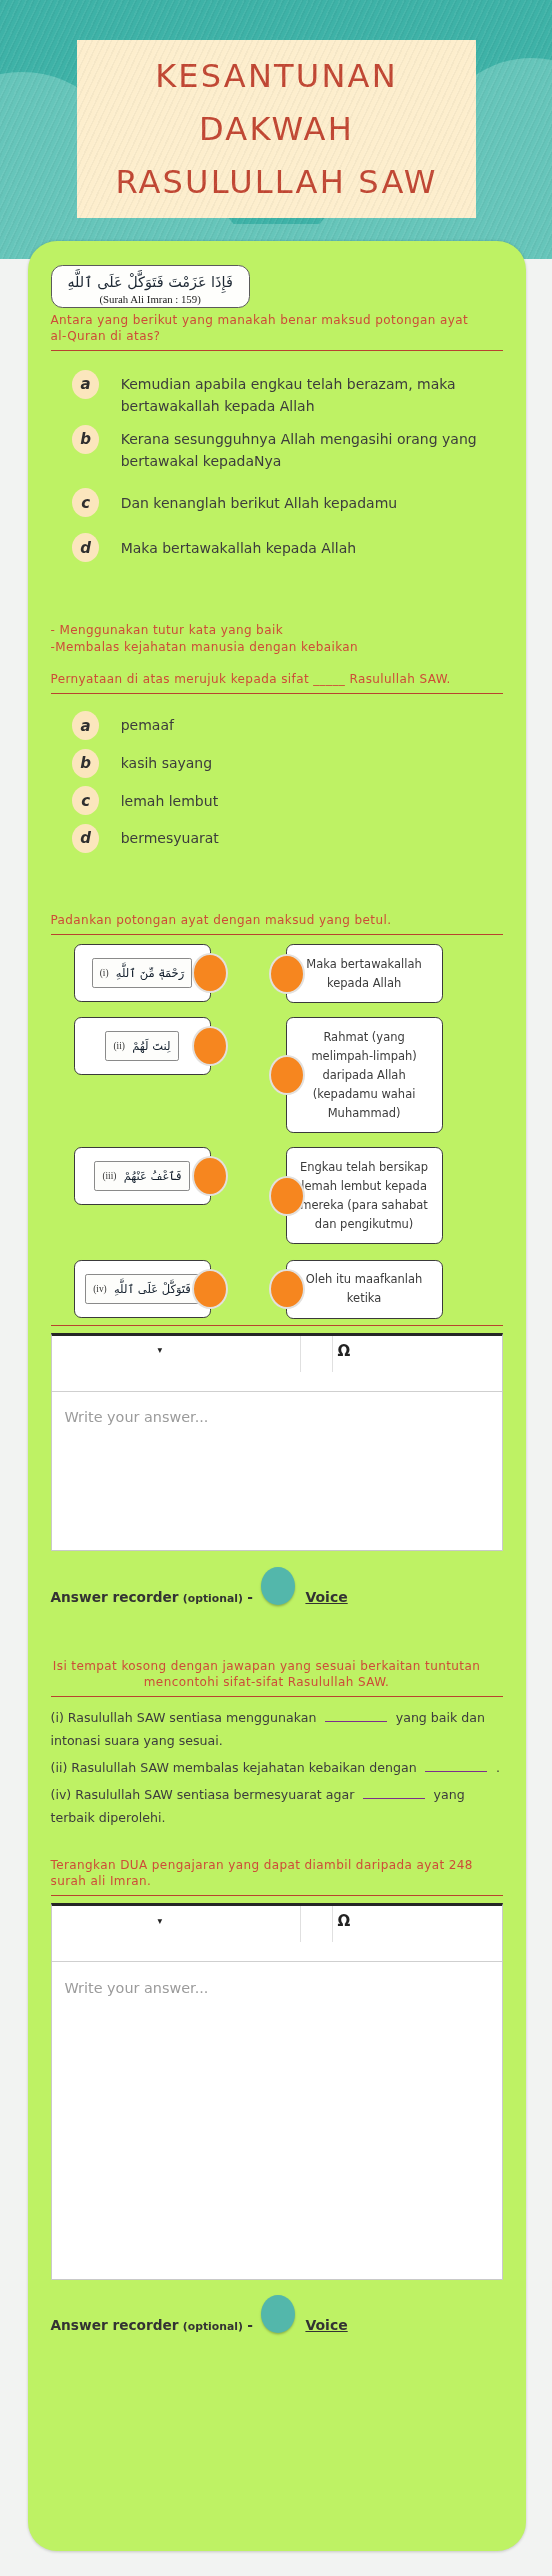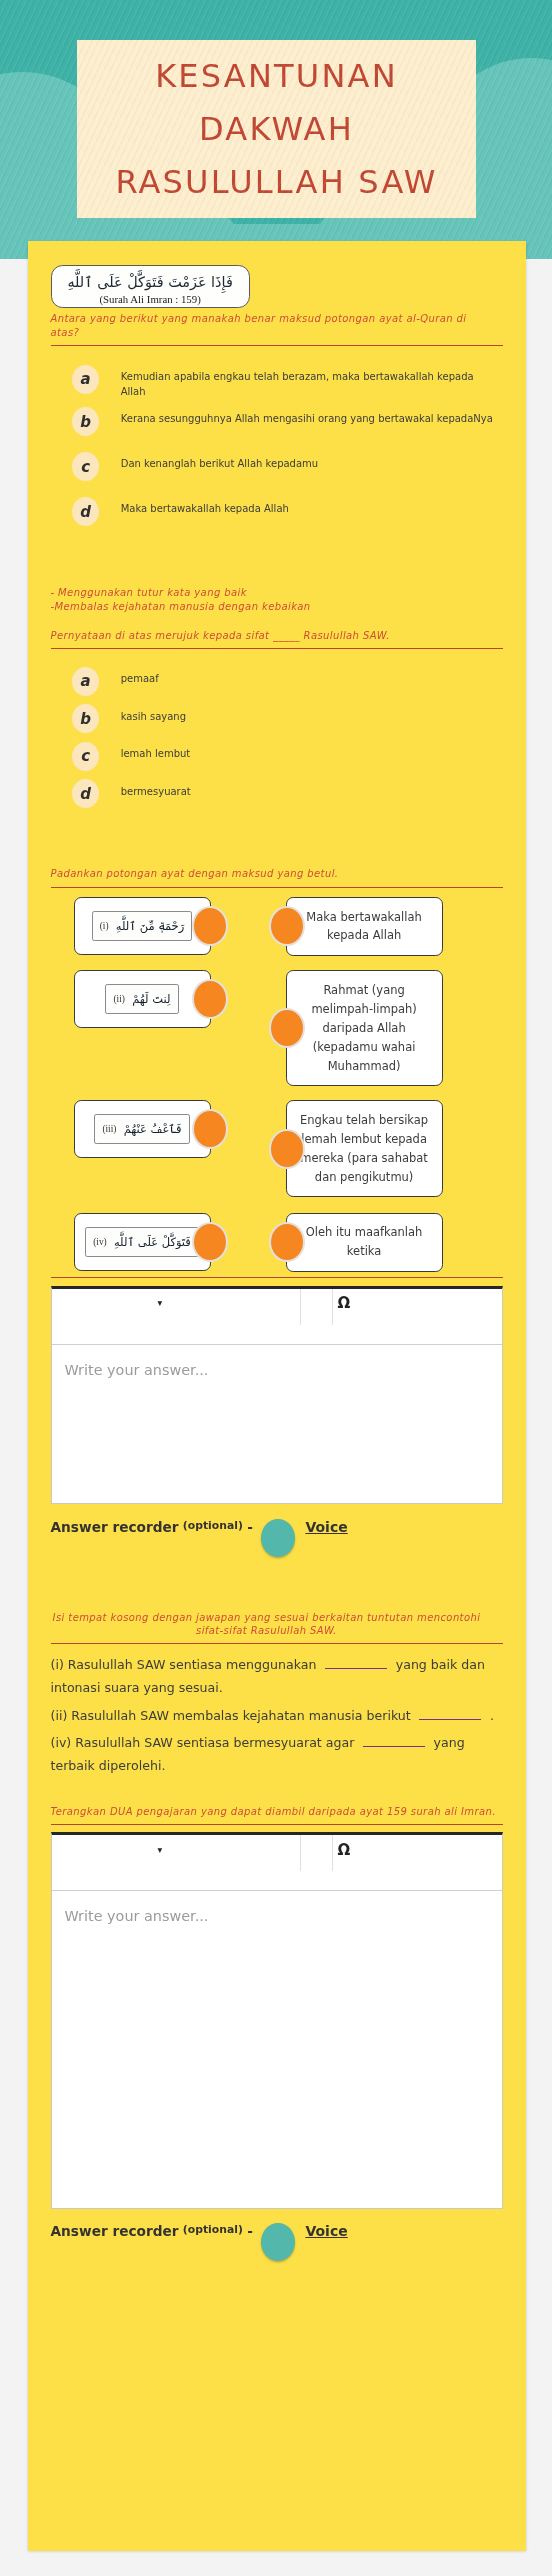--- a/index.html
+++ b/index.html
@@ -32,41 +32,41 @@
     background:#fdeecd;z-index:2;
     display:flex;flex-direction:column;align-items:center;justify-content:center;
   }
   .title-box div{
     color:#c14733;font-size:32px;letter-spacing:2.2px;line-height:53px;
     font-family:"DejaVu Sans",sans-serif;text-align:center;
   }
   
   .card{
     position:relative;z-index:5;width:452px;margin:-18px auto 12px;
-    background:#fde047;box-shadow:0 0.7px 2.9px rgba(0,0,0,.18);
-    padding:24px 23px 27px;height:2259px;box-sizing:content-box;
+    background:#bef264;box-shadow:0 0.7px 2.9px rgba(0,0,0,.18);
+    padding:24px 23px 27px;height:2259px;box-sizing:content-box;border-radius:29px;
   }
   
   .verse-box{
     width:180px;border:1.1px solid #5a5a5a;border-radius:11.5px;
     padding:5.8px 8.6px 1.4px;background:#fefefc;
   }
   .verse-box .arabic{font-size:14.4px;text-align:center;color:#1c2733;line-height:1.5;}
   .verse-box .caption{font-family:"Liberation Serif","DejaVu Serif",serif;font-size:10.8px;color:#222;margin-top:0;text-align:center;}
   
-  .red-q{color:#cd4c38;font-size:10px;line-height:1.35;margin:0;letter-spacing:0.4px;font-style:italic;}
+  .red-q{color:#cd4c38;font-size:12px;line-height:1.35;margin:0;letter-spacing:0.4px;}
   .red-divider{border:0;border-top:1.4px solid #b8432f;margin:0;width:100%;}
   
   .opt-row{display:flex;align-items:flex-start;margin-left:21.6px;}
   .opt-circle{
     flex:0 0 27px;width:27px;height:29px;border-radius:50%;background:#fbe6bd;
     display:flex;align-items:center;justify-content:center;
     font-size:15px;font-weight:bold;color:#2f2f2f;font-style:italic;
   }
-  .opt-text{padding-left:21.6px;padding-top:4.3px;font-size:10px;color:#3c3c3c;line-height:1.55;max-width:374px;}
+  .opt-text{padding-left:21.6px;padding-top:4.3px;font-size:14px;color:#3c3c3c;line-height:1.55;max-width:374px;}
   
   .match-row{display:flex;align-items:flex-start;margin-left:23px;}
   .match-left{
     position:relative;width:135px;min-height:47px;border:1.1px solid #3a3a3a;border-radius:7.2px;
     display:flex;align-items:center;justify-content:center;padding:4.3px 0;background:#fff;
   }
   .ayah-inner{
     border:0.7px solid #8a8a8a;border-radius:2.2px;background:#fdfdfb;
     display:flex;align-items:center;gap:7.2px;padding:7.2px 7.2px;margin:0 10px;
   }
@@ -89,21 +89,21 @@
   .tb-caret{position:absolute;left:106px;top:8.6px;font-size:9.4px;color:#222;cursor:pointer;}
   .tb-sep{position:absolute;top:0;width:0.7px;height:36px;background:#e0e0e0;}
   .tb-sep.s1{left:248px;}
   .tb-sep.s2{left:280px;}
   .tb-omega{position:absolute;left:286px;top:5.8px;font-size:15px;font-weight:bold;color:#222;cursor:pointer;}
   .editor .textarea{position:relative;padding:17.3px 13px;}
   .placeholder{color:#9b9b9b;font-size:14.4px;}
   .textarea.small{height:124px;}
   .textarea.large{height:282px;}
   
-  .recorder{display:flex;align-items:flex-start;margin-top:14.4px;height:39px;}
+  .recorder{display:flex;align-items:flex-end;margin-top:14.4px;height:39px;}
   .rec-label{font-size:13.7px;font-weight:bold;color:#333;}
   .rec-optional{font-size:10.8px;font-weight:bold;color:#333;margin-left:4.3px;}
   .rec-dash{font-size:13.7px;font-weight:bold;color:#333;margin-left:4.3px;}
   .voice-btn{
     width:34px;height:38px;border-radius:50%;background:#53b7ab;border:none;
     margin:0 10px 0 8.6px;box-shadow:0 1.4px 2.2px rgba(0,0,0,.25);cursor:pointer;
   }
   .rec-voice{font-size:14px;font-weight:bold;color:#333;text-decoration:underline;}
   
   .fill-line{font-size:12.6px;color:#3d3d3d;line-height:1.82;margin:0 0 4.3px;}
@@ -275,25 +275,25 @@
     <span class="rec-dash">-</span>
     <button class="voice-btn"></button>
     <span class="rec-voice">Voice</span>
   </div>
 
   <p class="red-q mt74" style="max-width:432px">Isi tempat kosong dengan jawapan yang sesuai berkaitan tuntutan mencontohi sifat-sifat Rasulullah SAW.</p>
   <hr class="red-divider mt8">
 
   <div class="mt14">
     <p class="fill-line"><span>(i) Rasulullah SAW sentiasa menggunakan</span><span class="blank"></span><span>yang baik dan intonasi suara yang sesuai.</span></p>
-    <p class="fill-line"><span>(ii) Rasulullah SAW membalas kejahatan manusia berikut</span><span class="blank"></span><span>.</span></p>
+    <p class="fill-line"><span>(ii) Rasulullah SAW membalas kejahatan kebaikan dengan</span><span class="blank"></span><span>.</span></p>
     <p class="fill-line"><span>(iv) Rasulullah SAW sentiasa bermesyuarat agar</span><span class="blank"></span><span>yang terbaik diperolehi.</span></p>
   </div>
 
-  <p class="red-q mt38" style="max-width:446px">Terangkan DUA pengajaran yang dapat diambil daripada ayat 159 surah ali Imran.</p>
+  <p class="red-q mt38" style="max-width:446px">Terangkan DUA pengajaran yang dapat diambil daripada ayat 248 surah ali Imran.</p>
   <hr class="red-divider mt8">
 
   <div class="editor mt10">
     <div class="toolbar">
       <span class="tb-caret">▾</span>
       <span class="tb-sep s1"></span>
       <span class="tb-sep s2"></span>
       <span class="tb-omega">Ω</span>
     </div>
     <div class="textarea large">

